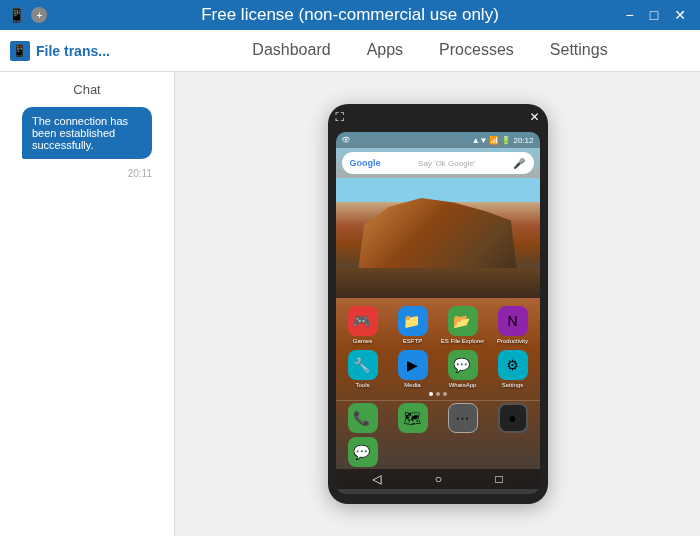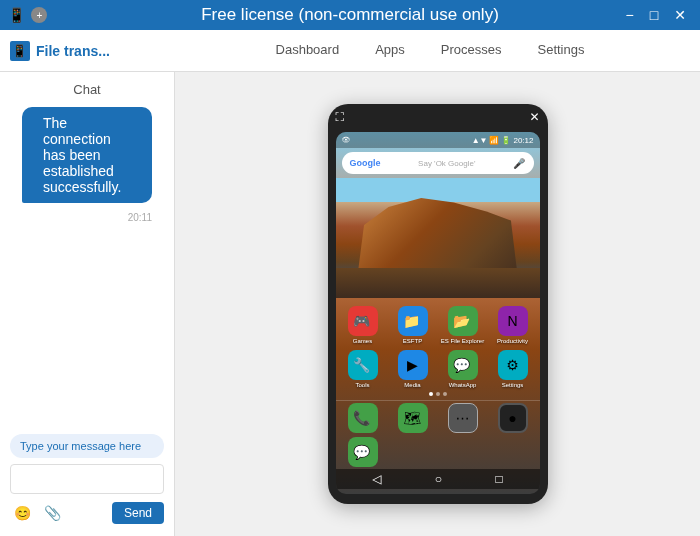--- a/index.html
+++ b/index.html
@@ -20,37 +20,37 @@
     .nav-bar {
       display: flex; align-items: center; background: white; height: 42px;
       border-bottom: 1px solid #ddd; padding: 0 10px;
     }
     .nav-logo { display: flex; align-items: center; gap: 6px; width: 160px; }
     .nav-logo-icon { width: 20px; height: 20px; background: #1c6fb5; border-radius: 2px; display: flex; align-items: center; justify-content: center; }
     .nav-logo-text { color: #1c6fb5; font-size: 14px; font-weight: 600; }
     .nav-tabs { display: flex; gap: 0; flex: 1; justify-content: center; }
     .nav-tab {
       padding: 0 18px; height: 52px; display: flex; align-items: center;
-      font-size: 13px; color: #555; cursor: pointer; border-bottom: 2px solid transparent;
+      font-size: 16px; color: #555; cursor: pointer; border-bottom: 2px solid transparent;
     }
     .nav-tab.active { color: #1c6fb5; font-weight: 600; border-bottom: 2px solid #1c6fb5; }
 
     
     .main { display: flex; height: calc(536px - 72px); }
 
     
     .sidebar {
       width: 175px; background: white; border-right: 1px solid #ddd;
       display: flex; flex-direction: column; padding: 10px; align-items: center;
     }
     .chat-label { font-size: 13px; color: #555; margin-bottom: 10px; }
     .chat-messages { flex: 1; overflow-y: auto; }
     .chat-bubble {
       background: #1c6fb5; color: white; border-radius: 10px 10px 10px 2px;
-      padding: 8px 21px; font-size: 14px; max-width: 130px; margin-bottom: 9px;
+      padding: 8px 10px; font-size: 11px; max-width: 130px; margin-bottom: 9px;
     }
     .chat-time { font-size: 10px; color: #aaa; text-align: right; margin-top: 2px; }
 
     .chat-input-area { margin-top: auto; padding-top: 8px; }
     .chat-input-label {
       font-size: 11px; color: #1c6fb5; background: #e8f0fb;
       border-radius: 12px; padding: 6px 10px; margin-bottom: 6px; display: block;
     }
     .chat-input-box {
       width: 100%; height: 30px; border: 1px solid #ddd; border-radius: 4px;
@@ -192,29 +192,20 @@
 <div class="main">
 
   <div class="sidebar">
     <div class="chat-label">Chat</div>
     <div class="chat-messages">
       <div class="chat-bubble">
         <span>The connection has been established successfully.</span>
       </div>
       <div class="chat-time">20:11</div>
     </div>
-    <div class="chat-input-area">
-      <span class="chat-input-label">Type your message here</span>
-      <input class="chat-input-box" type="text" placeholder="" style="">
-      <div class="chat-actions">
-        <button class="chat-icon-btn" title="emoji">😊</button>
-        <button class="chat-icon-btn" title="attach">📎</button>
-        <button class="send-btn">Send</button>
-      </div>
-    </div>
   </div>
 
   <div class="phone-area">
     <div class="phone-frame">
 
       <div style="position:absolute;top:6px;left:8px;right:8px;display:flex;justify-content:space-between;align-items:center;z-index:10;">
         <span style="color:white;font-size:12px;cursor:pointer;">⛶</span>
         <span style="color:white;font-size:12px;cursor:pointer;">✕</span>
       </div>
 

